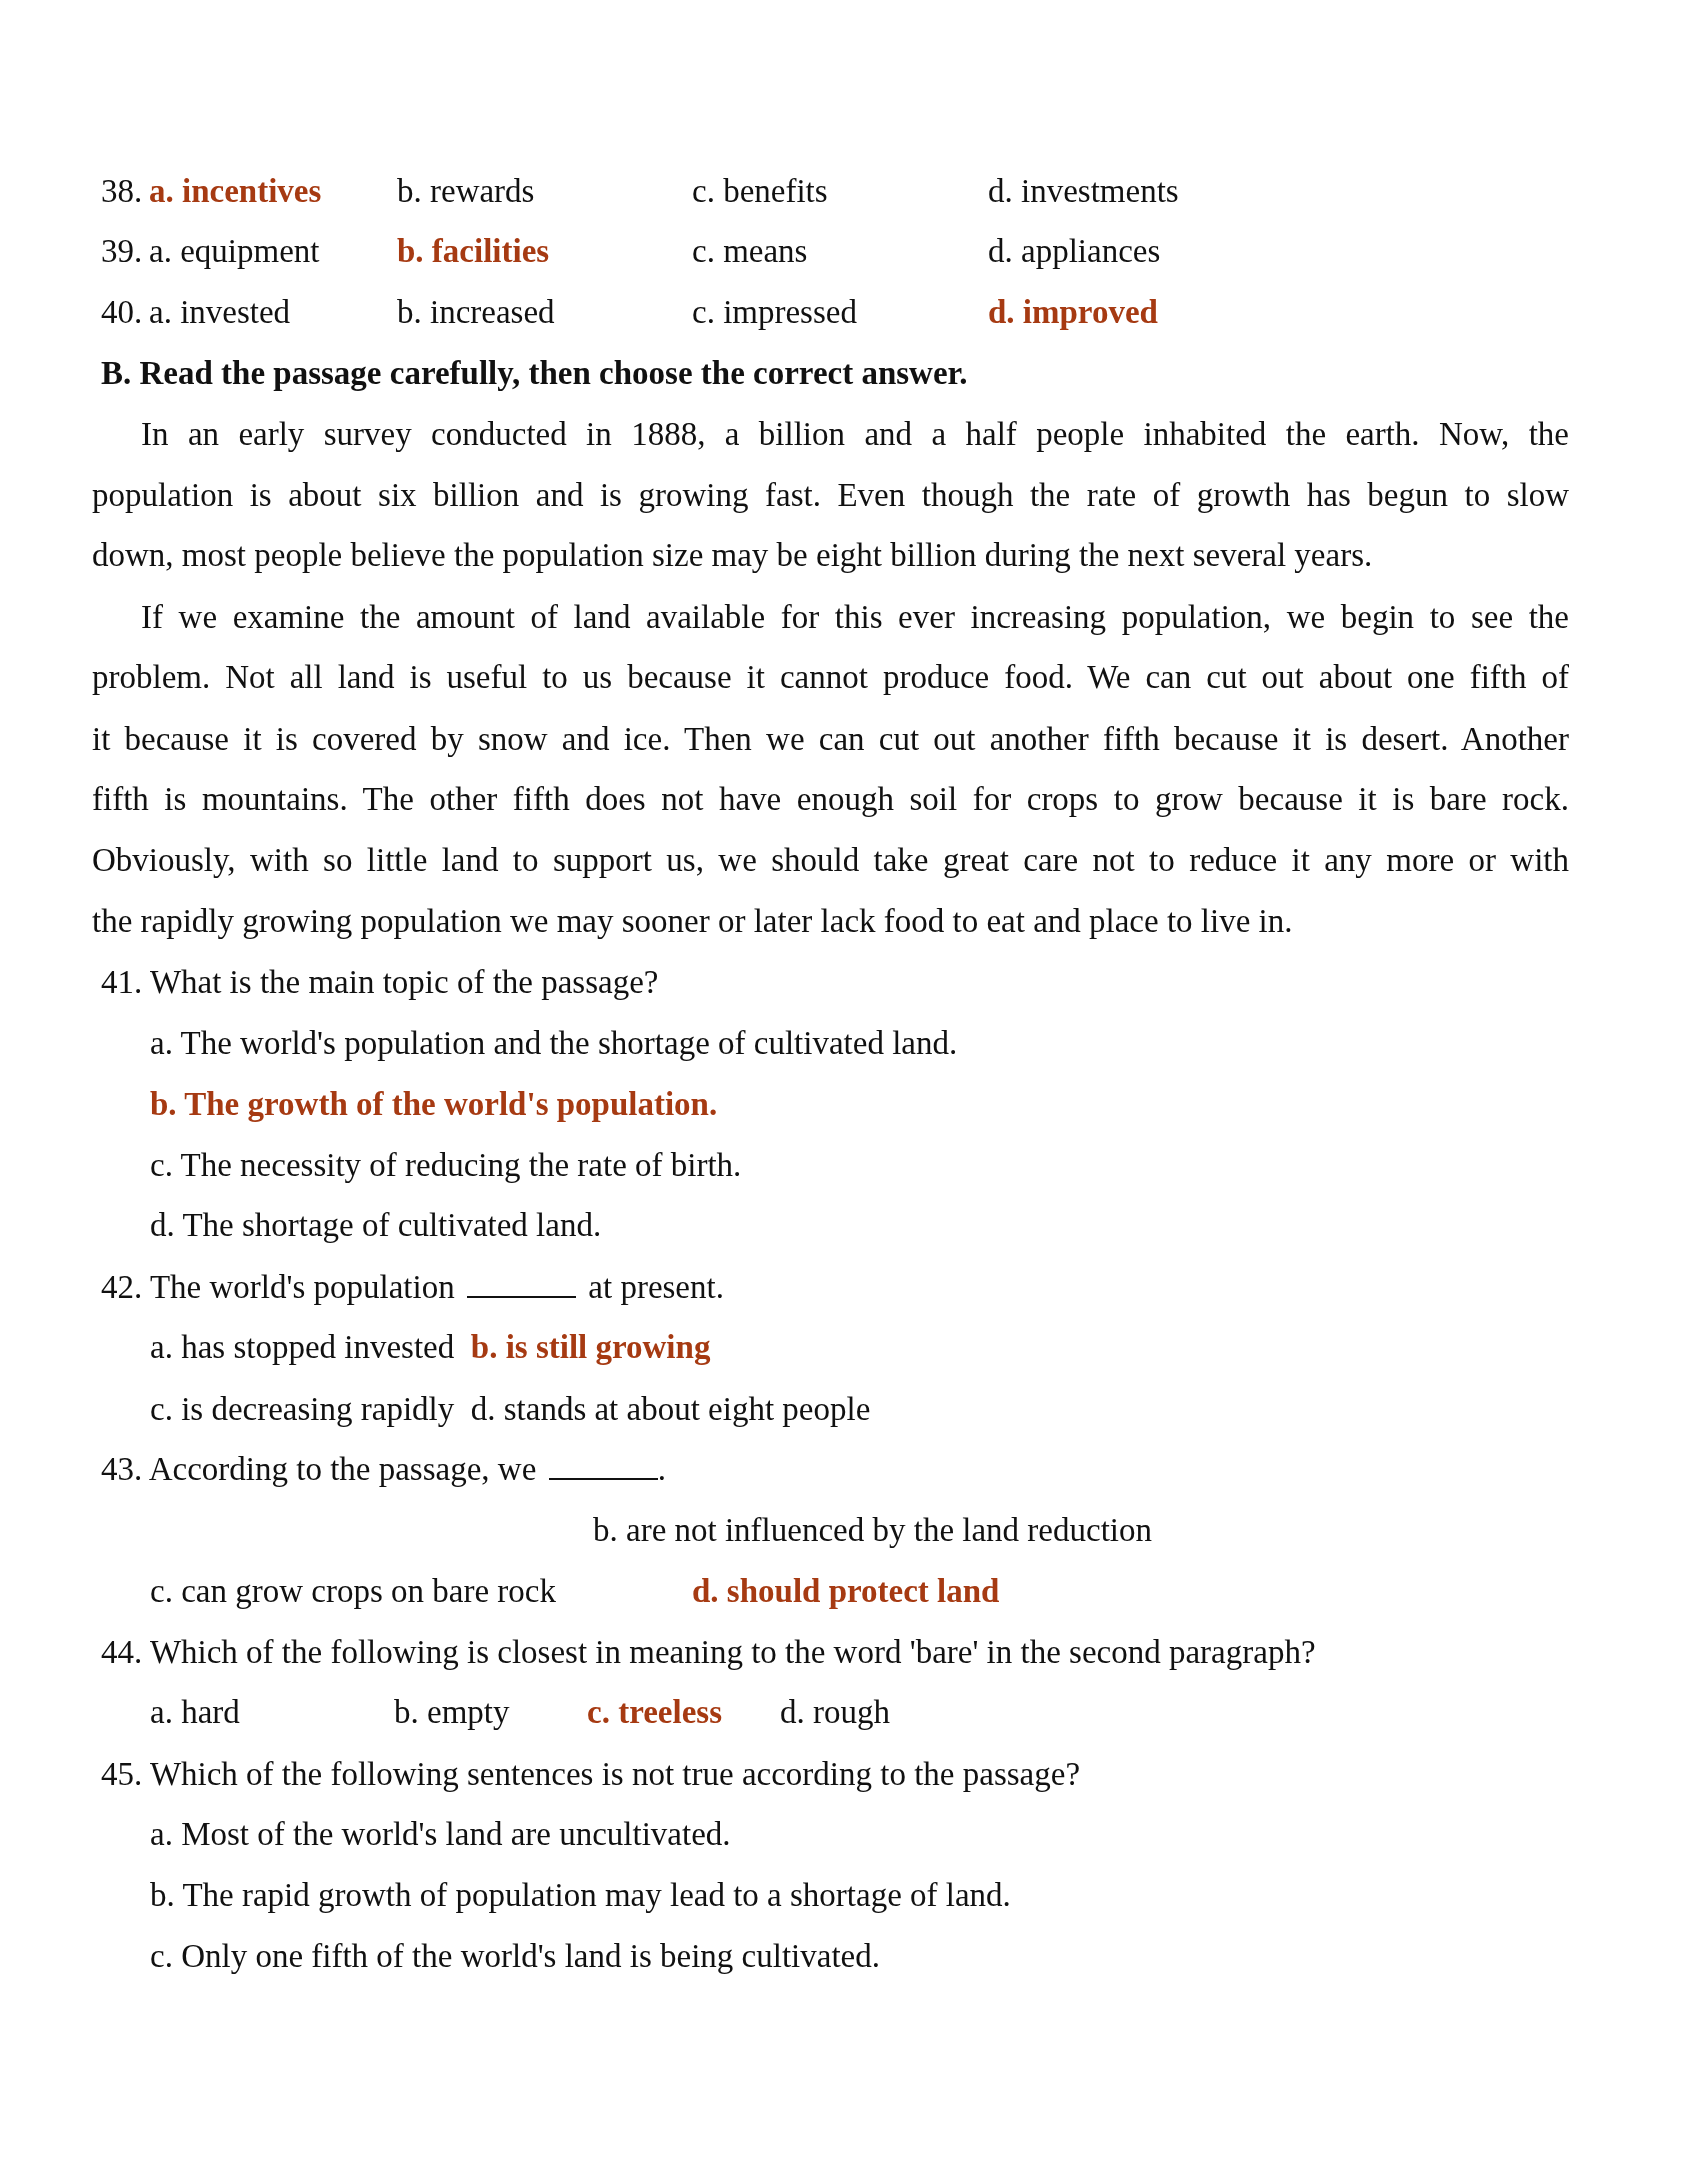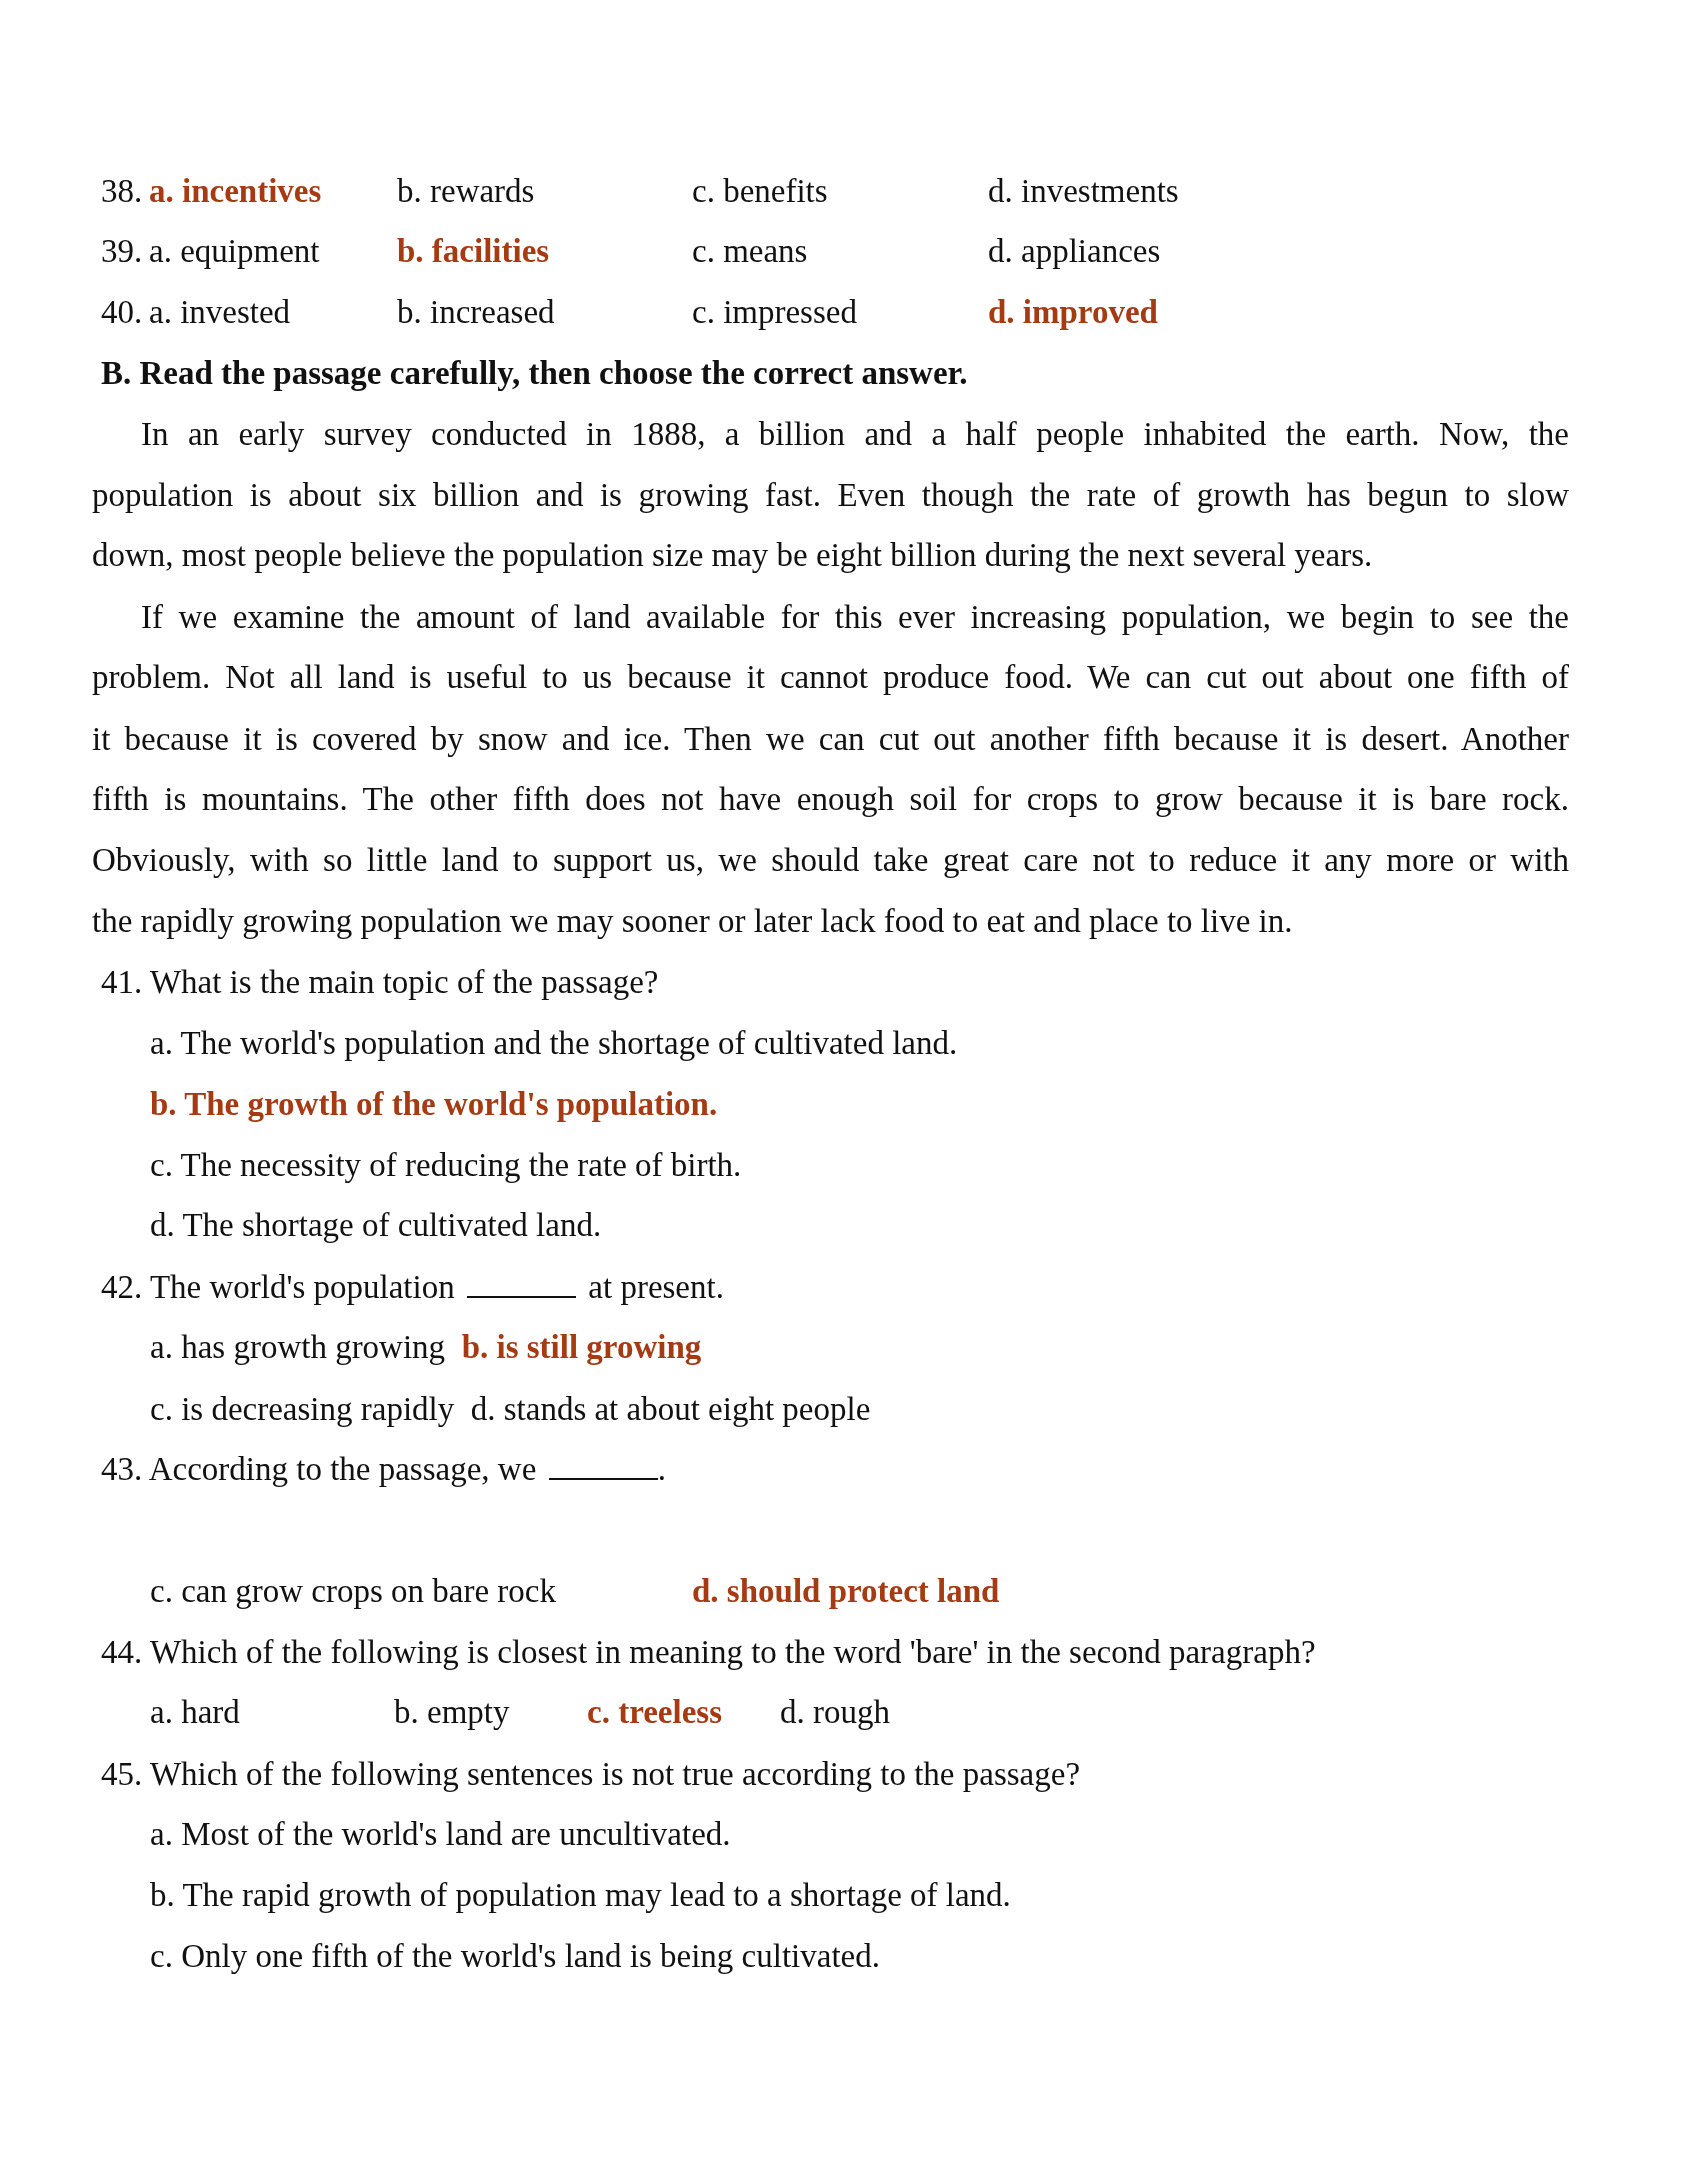--- a/index.html
+++ b/index.html
@@ -65,34 +65,35 @@
 <div class="line indent1" style="top:1135px;">c. The necessity of reducing the rate of birth.</div>
 <div class="line indent1" style="top:1195px;">d. The shortage of cultivated land.</div>
 
 <div class="line" style="top:1257px;">
   <span>42.</span>
   <span>The world's population</span>
   <span class="blank"></span>
   <span>at present.</span>
 </div>
 <div class="line indent1" style="top:1317px;">
-  <span>a. has growth growing</span>&nbsp;
+  <span>a. has stopped invested</span>&nbsp;
   <span class="ans" style="color: rgb(166, 58, 18);">b. is still growing</span>
 </div>
 <div class="line indent1" style="top:1379px;">
   <span>c. is decreasing rapidly</span>&nbsp;
   <span>d. stands at about eight people</span>
 </div>
 
 <div class="line" style="top:1439px;">
   <span>43.</span>
   <span>According to the passage, we</span>
   <span class="blank" style="margin-right:0"></span><span>.</span>
 </div>
 <div class="line indent1" style="top:1500px;width:1090px;">
+  <span class="col" style="left:443px">b. are not influenced by the land reduction</span>
 </div>
 <div class="line indent1" style="top:1561px;width:1090px;">
   <span class="col" style="left:0">c. can grow crops on bare rock</span>
   <span class="col ans" style="left: 542px; color: rgb(166, 58, 18);">d. should protect land</span>
 </div>
 
 <div class="line" style="top:1622px;">
   <span>44.</span>
   <span>Which of the following is closest in meaning to the word 'bare' in the second paragraph?</span>
 </div>

